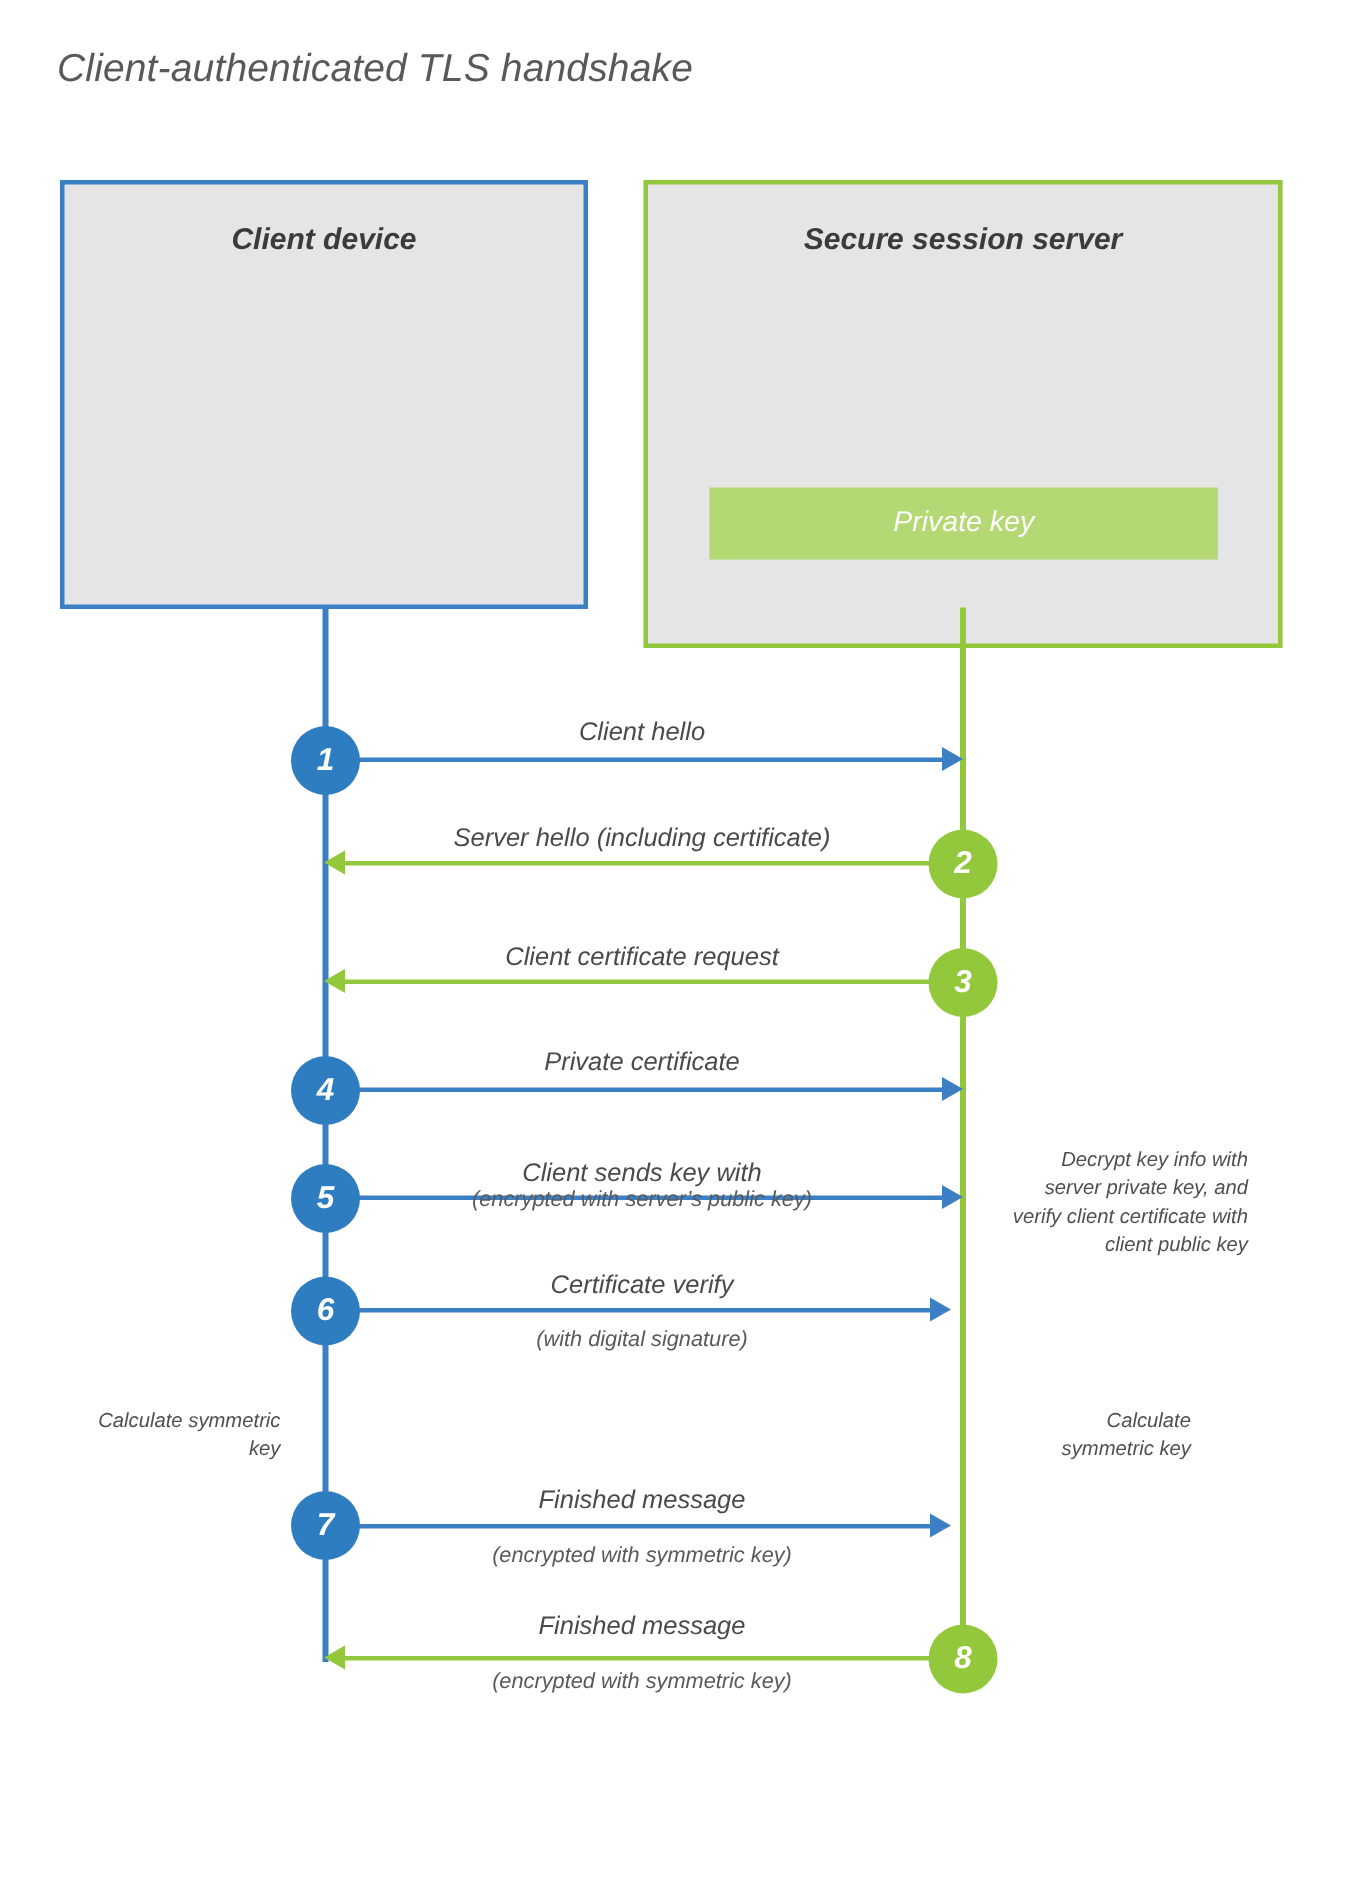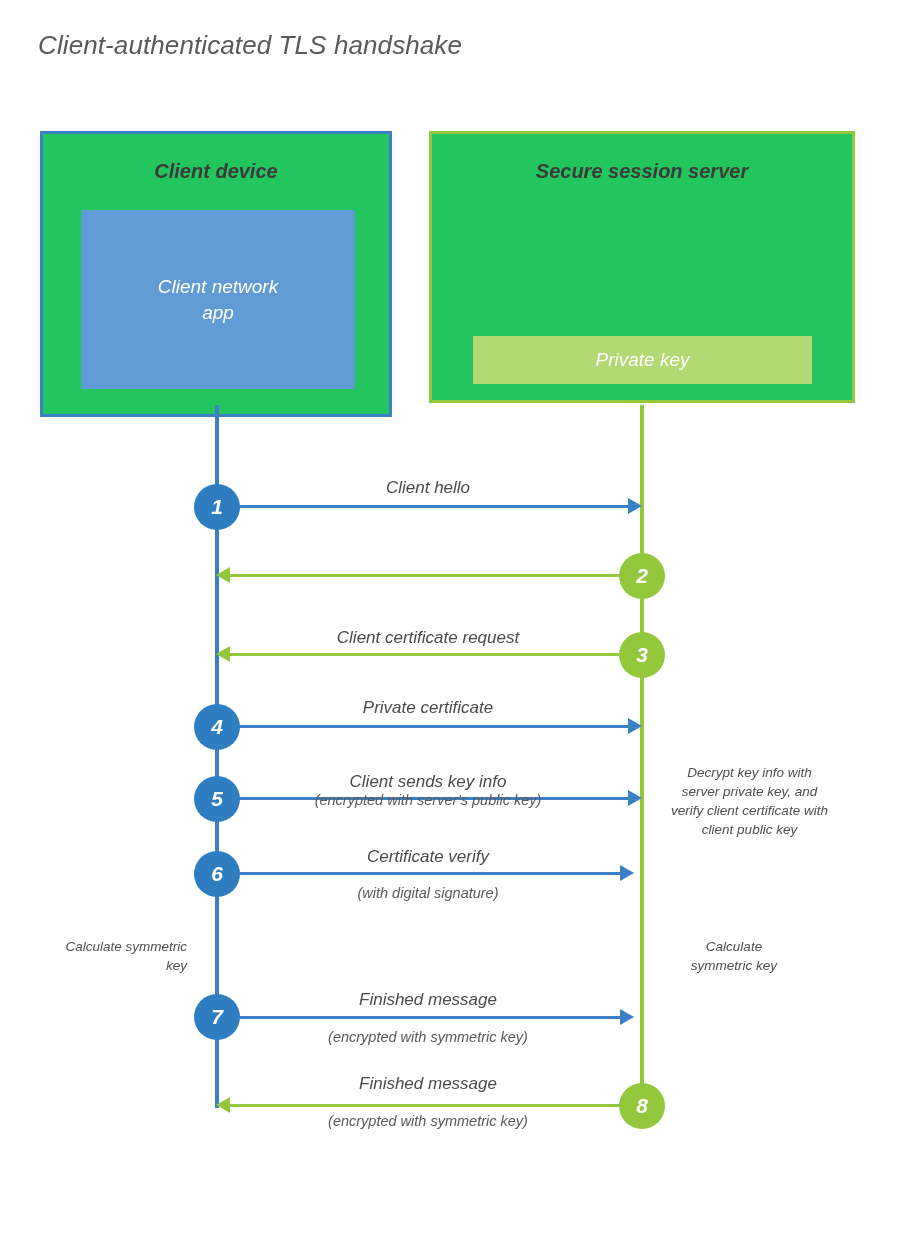--- a/index.html
+++ b/index.html
@@ -28,36 +28,35 @@
     font-size: 26px;
     font-weight: 400;
     color: #595959;
     letter-spacing: 0.1px;
     white-space: nowrap;
   }
 
   
   .entity-box {
     position: absolute;
-    background: #22c55e;
+    background: #e5e5e5;
     box-sizing: border-box;
-    margin-top: 11px;
   }
   #client-device-box {
     left: 40px;
     top: 120px;
     width: 352px;
     height: 286px;
     border: 3px solid #3b7fc4;
   }
   #secure-server-box {
     left: 429px;
     top: 120px;
     width: 426px;
-    height: 272px;
+    height: 312px;
     border: 3px solid #93c83d;
   }
   .entity-title {
     position: absolute;
     left: 0;
     right: 0;
     top: 26px;
     text-align: center;
     font-size: 20px;
     font-weight: bold;
@@ -176,75 +175,72 @@
   }
 
   
   .side-note {
     position: absolute;
     color: #4f4f4f;
     font-size: 13.5px;
     line-height: 1.42;
   }
   .side-note.right-align { text-align: right; }
-  .side-note.left-align { text-align: center; }
+  .side-note.left-align { text-align: right; }
 </style>
 </head>
 <body>
 
 <div id="canvas">
 
   <div id="diagram-title">Client-authenticated TLS handshake</div>
 
   <div class="entity-box" id="client-device-box">
     <div class="entity-title">Client device</div>
-    <div id="client-app-block">
-      <span style="white-space:pre-line">Client network
-app</span>
-    </div>
   </div>
 
   <div class="entity-box" id="secure-server-box">
     <div class="entity-title">Secure session server</div>
     <div class="server-block" id="server-block-2">
       <span>Private key</span>
     </div>
   </div>
 
   <div class="lifeline" id="client-lifeline"></div>
   <div class="lifeline" id="server-lifeline"></div>
 
   <div class="msg-label" style="left:428px; top:478px;">Client hello</div>
   <div class="msg-line to-server" style="left:217px; top:505px; width:421px;"></div>
   <div class="arrow-head right" style="left:628px; top:498px;"></div>
   <div class="step-circle client" style="top:484px;">
     <span>1</span>
   </div>
 
+  <div class="msg-label" style="left:428px; top:549px;">Server hello (including certificate)</div>
   <div class="msg-line to-client" style="left:228px; top:574px; width:412px;"></div>
   <div class="arrow-head left" style="left:216px; top:567px;"></div>
   <div class="step-circle server" style="top:553px;">
     <span>2</span>
   </div>
 
   <div class="msg-label" style="left:428px; top:628px;">Client certificate request</div>
   <div class="msg-line to-client" style="left:228px; top:653px; width:412px;"></div>
   <div class="arrow-head left" style="left:216px; top:646px;"></div>
   <div class="step-circle server" style="top:632px;">
     <span>3</span>
   </div>
 
   <div class="msg-label" style="left:428px; top:698px;">Private certificate</div>
   <div class="msg-line to-server" style="left:217px; top:725px; width:421px;"></div>
   <div class="arrow-head right" style="left:628px; top:718px;"></div>
   <div class="step-circle client" style="top:704px;">
     <span>4</span>
   </div>
 
-  <div class="msg-label" style="left:428px; top:772px;">Client sends key info</div>
+  <div class="msg-label" style="left:428px; top:772px;">Client sends key with</div>
   <div class="msg-line to-server" style="left:217px; top:797px; width:421px;"></div>
   <div class="arrow-head right" style="left:628px; top:790px;"></div>
   <div class="msg-sublabel" style="left:428px; top:792px;">(encrypted with server’s public key)</div>
   <div class="step-circle client" style="top:776px;">
     <span>5</span>
   </div>
 
   <div class="msg-label" style="left:428px; top:847px;">Certificate verify</div>
   <div class="msg-line to-server" style="left:217px; top:872px; width:411px;"></div>
   <div class="arrow-head right" style="left:620px; top:865px;"></div>

